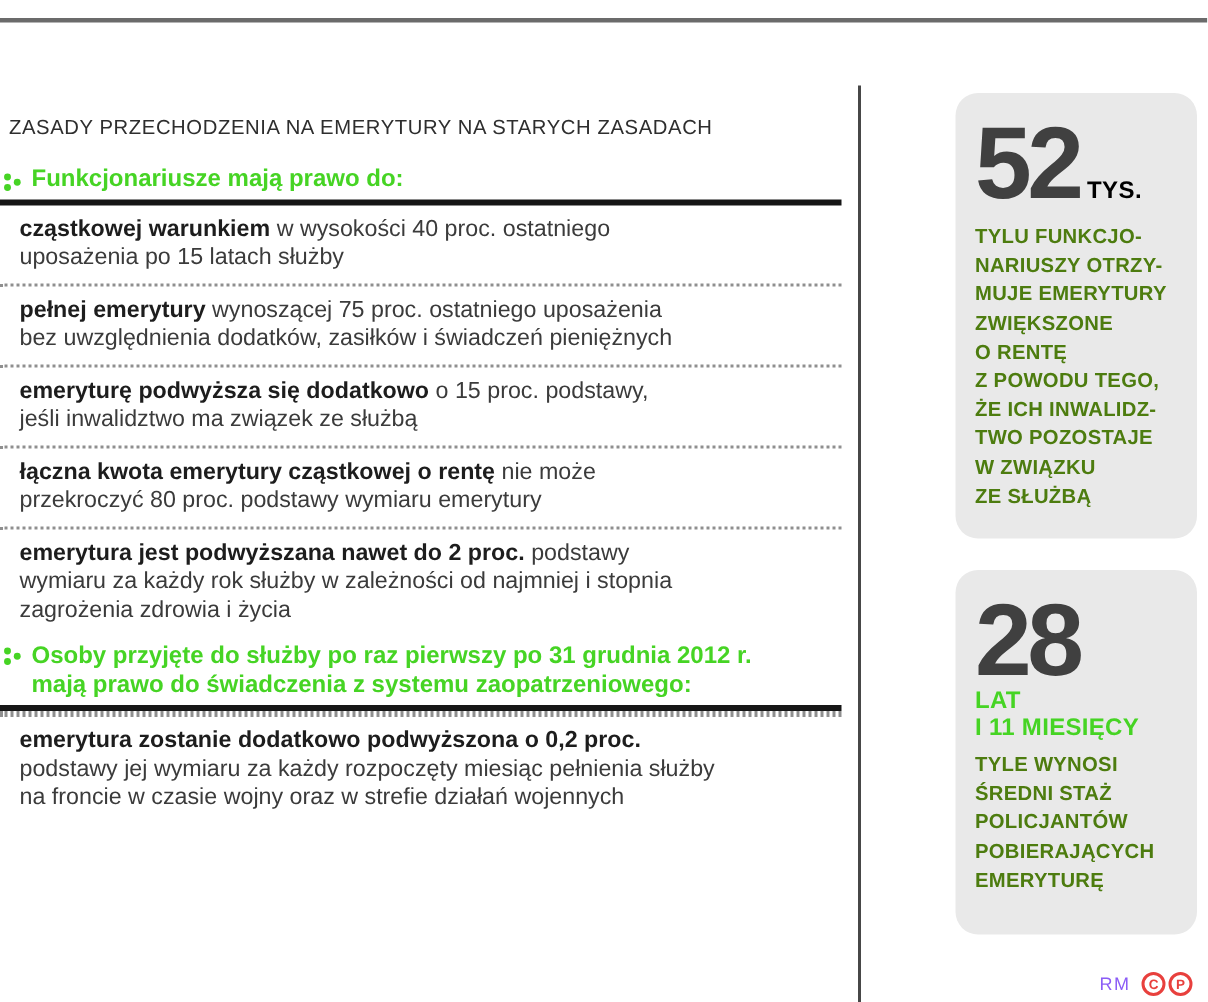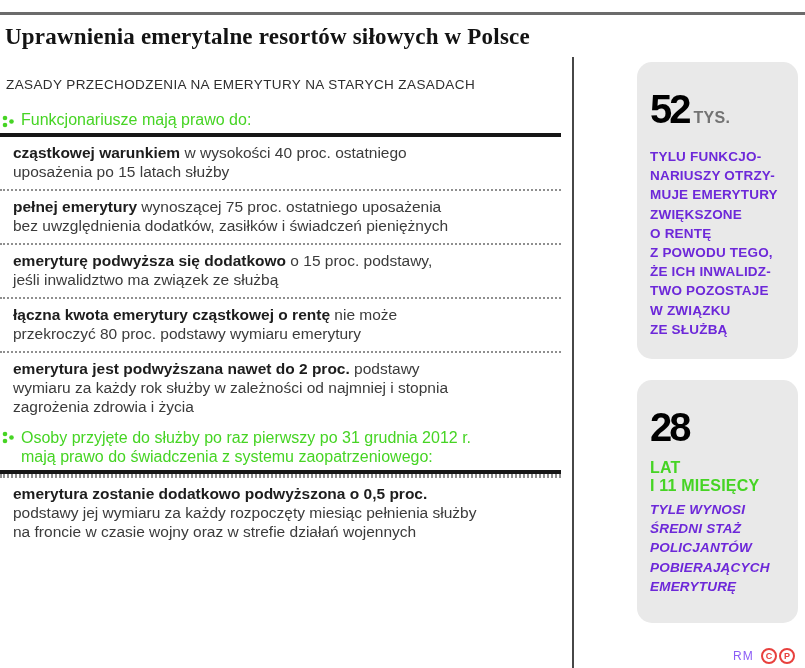--- a/index.html
+++ b/index.html
@@ -17,68 +17,67 @@
     position:absolute;left:6px;top:77px;
     font-size:13.5px;color:#2e2e2e;letter-spacing:0.4px;
   }
   .left-col{position:absolute;left:0;top:108px;width:561px;}
   .sec-head{
     position:relative;padding:2px 0 4px 21px;
     border-bottom:4px solid #161616;
   }
   .sec-head.second{padding-top:4px;}
   .sec-head-text{
-    font-weight:400;font-size:16px;line-height:19px;color:#46d424;white-space:pre-line;
+    font-weight:700;font-size:16px;line-height:19px;color:#46d424;white-space:pre-line;
   }
   .bullet{position:absolute;left:2px;top:6px;width:13px;height:15px;display:inline-block;}
   .item{
     padding:6px 0 8px 13px;font-size:15.5px;line-height:19px;color:#3b3b3b;white-space:pre-line;
   }
   .item b{color:#1d1d1d;}
   .dotsep{height:0;border-top:2px dotted #8f8f8f;width:561px;}
   .v-divider{position:absolute;left:572px;top:57px;width:2px;height:611px;background:#474747;}
   .card{
     position:absolute;left:637px;width:161px;background:#e9e9e9;border-radius:15px;
     box-sizing:border-box;padding:14px 10px 0 13px;
   }
   .card-1{top:62px;height:297px;}
   .card-2{top:380px;height:243px;}
   .big-row{display:flex;align-items:baseline;margin-top:6px;}
   .big-num{
-    font-weight:700;font-size:40px;line-height:54px;color:#000000;letter-spacing:-3px;
+    font-weight:700;font-size:68px;line-height:54px;color:#404040;letter-spacing:-3px;
   }
-  .big-unit{font-weight:700;font-size:16px;color:#737373;margin-left:5px;letter-spacing:0.3px;}
+  .big-unit{font-weight:700;font-size:16px;color:#000000;margin-left:5px;letter-spacing:0.3px;}
   .unit-lines{
     font-weight:700;font-size:16px;line-height:18px;color:#46d424;margin-top:5px;
     white-space:pre-line;letter-spacing:0.2px;
   }
   .caption{
-    margin-top:11px;font-weight:700;font-size:13.5px;line-height:19.2px;color:#6d28d9;
+    margin-top:11px;font-weight:700;font-size:13.5px;line-height:19.2px;color:#4d7c0f;
     white-space:pre-line;letter-spacing:0.2px;
   }
-  .card-2 .caption{margin-top:5px;font-style:italic;}
+  .card-2 .caption{margin-top:5px;}
   .credit{
     position:absolute;left:733px;top:649px;font-size:12px;color:#8b5cf6;letter-spacing:1px;
   }
   .badge{
     position:absolute;top:648px;width:12px;height:12px;border:2px solid #e8403d;border-radius:50%;
     color:#e8403d;font-size:9px;font-weight:700;display:flex;align-items:center;justify-content:center;
     line-height:1;
   }
   .badge-c{left:761px;}
   .badge-p{left:779px;}
 </style>
 </head>
 <body>
 
 <div class="canvas">
 
   <div class="top-rule"></div>
 
-  <h1 class="page-title">Uprawnienia emerytalne resortów siłowych w Polsce</h1>
 
   <div class="kicker">ZASADY PRZECHODZENIA NA EMERYTURY NA STARYCH ZASADACH</div>
 
   <div class="left-col">
 
     <div class="sec-head">
       <span class="bullet">
         <svg width="13" height="15" viewBox="0 0 13 15">
             <circle cx="3" cy="4" r="2.3" fill="#46d424"></circle>
             <circle cx="3" cy="11" r="2.3" fill="#46d424"></circle>
@@ -117,21 +116,21 @@
           </svg>
       </span>
       <span class="sec-head-text">Osoby przyjęte do służby po raz pierwszy po 31 grudnia 2012 r.
 mają prawo do świadczenia z systemu zaopatrzeniowego:</span>
     </div>
 
     <div class="dotsep"></div>
 
     <div class="dotsep"></div>
 
-    <div class="item"><b>emerytura zostanie dodatkowo podwyższona o 0,5 proc.</b><span>
+    <div class="item"><b>emerytura zostanie dodatkowo podwyższona o 0,2 proc.</b><span>
 podstawy jej wymiaru za każdy rozpoczęty miesiąc pełnienia służby
 na froncie w czasie wojny oraz w strefie działań wojennych</span></div>
 
   </div>
 
   <div class="v-divider"></div>
 
   <aside class="card card-1">
     <div class="big-row">
       <span class="big-num">52</span>

